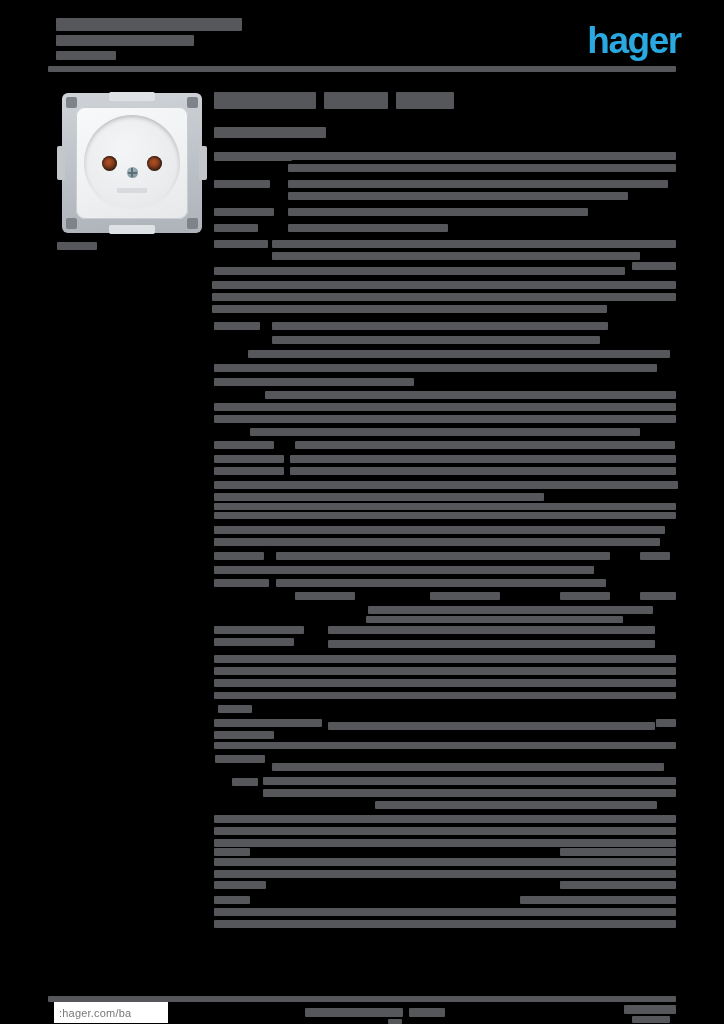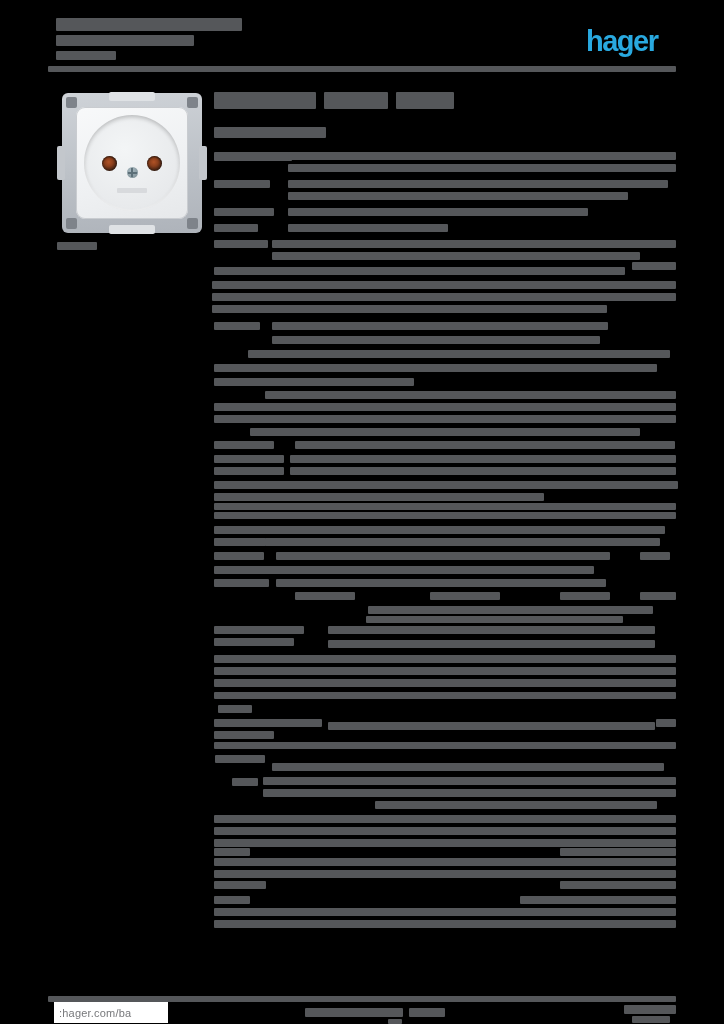--- a/index.html
+++ b/index.html
@@ -7,23 +7,23 @@
     position:relative;
     width:724px;height:1024px;
     overflow:hidden;
     font-family:"Liberation Sans", sans-serif;
     background:#000;
   }
   .bar{position:absolute;border-radius:1px;}
   
   .logo{
     position:absolute;left:586px;top:22px;width:96px;height:40px;
-    font-weight:bold;font-size:29px;letter-spacing:-1.5px;
+    font-weight:bold;font-size:37px;letter-spacing:-1.5px;
     filter:blur(.7px);
-    text-align:left;line-height:38px;
+    text-align:center;line-height:38px;
   }
   
   .photo{position:absolute;left:57px;top:88px;width:150px;height:150px;}
   .photo .frame{
     position:absolute;inset:5px;border-radius:6px;
     background:linear-gradient(175deg,#cfd3d8 0%,#bcc1c7 55%,#aeb3ba 100%);
   }
   .photo .claw{position:absolute;width:8px;height:34px;background:#c3c7cc;border-radius:2px;top:58px;}
   .photo .claw.left{left:0;}
   .photo .claw.right{right:0;}

